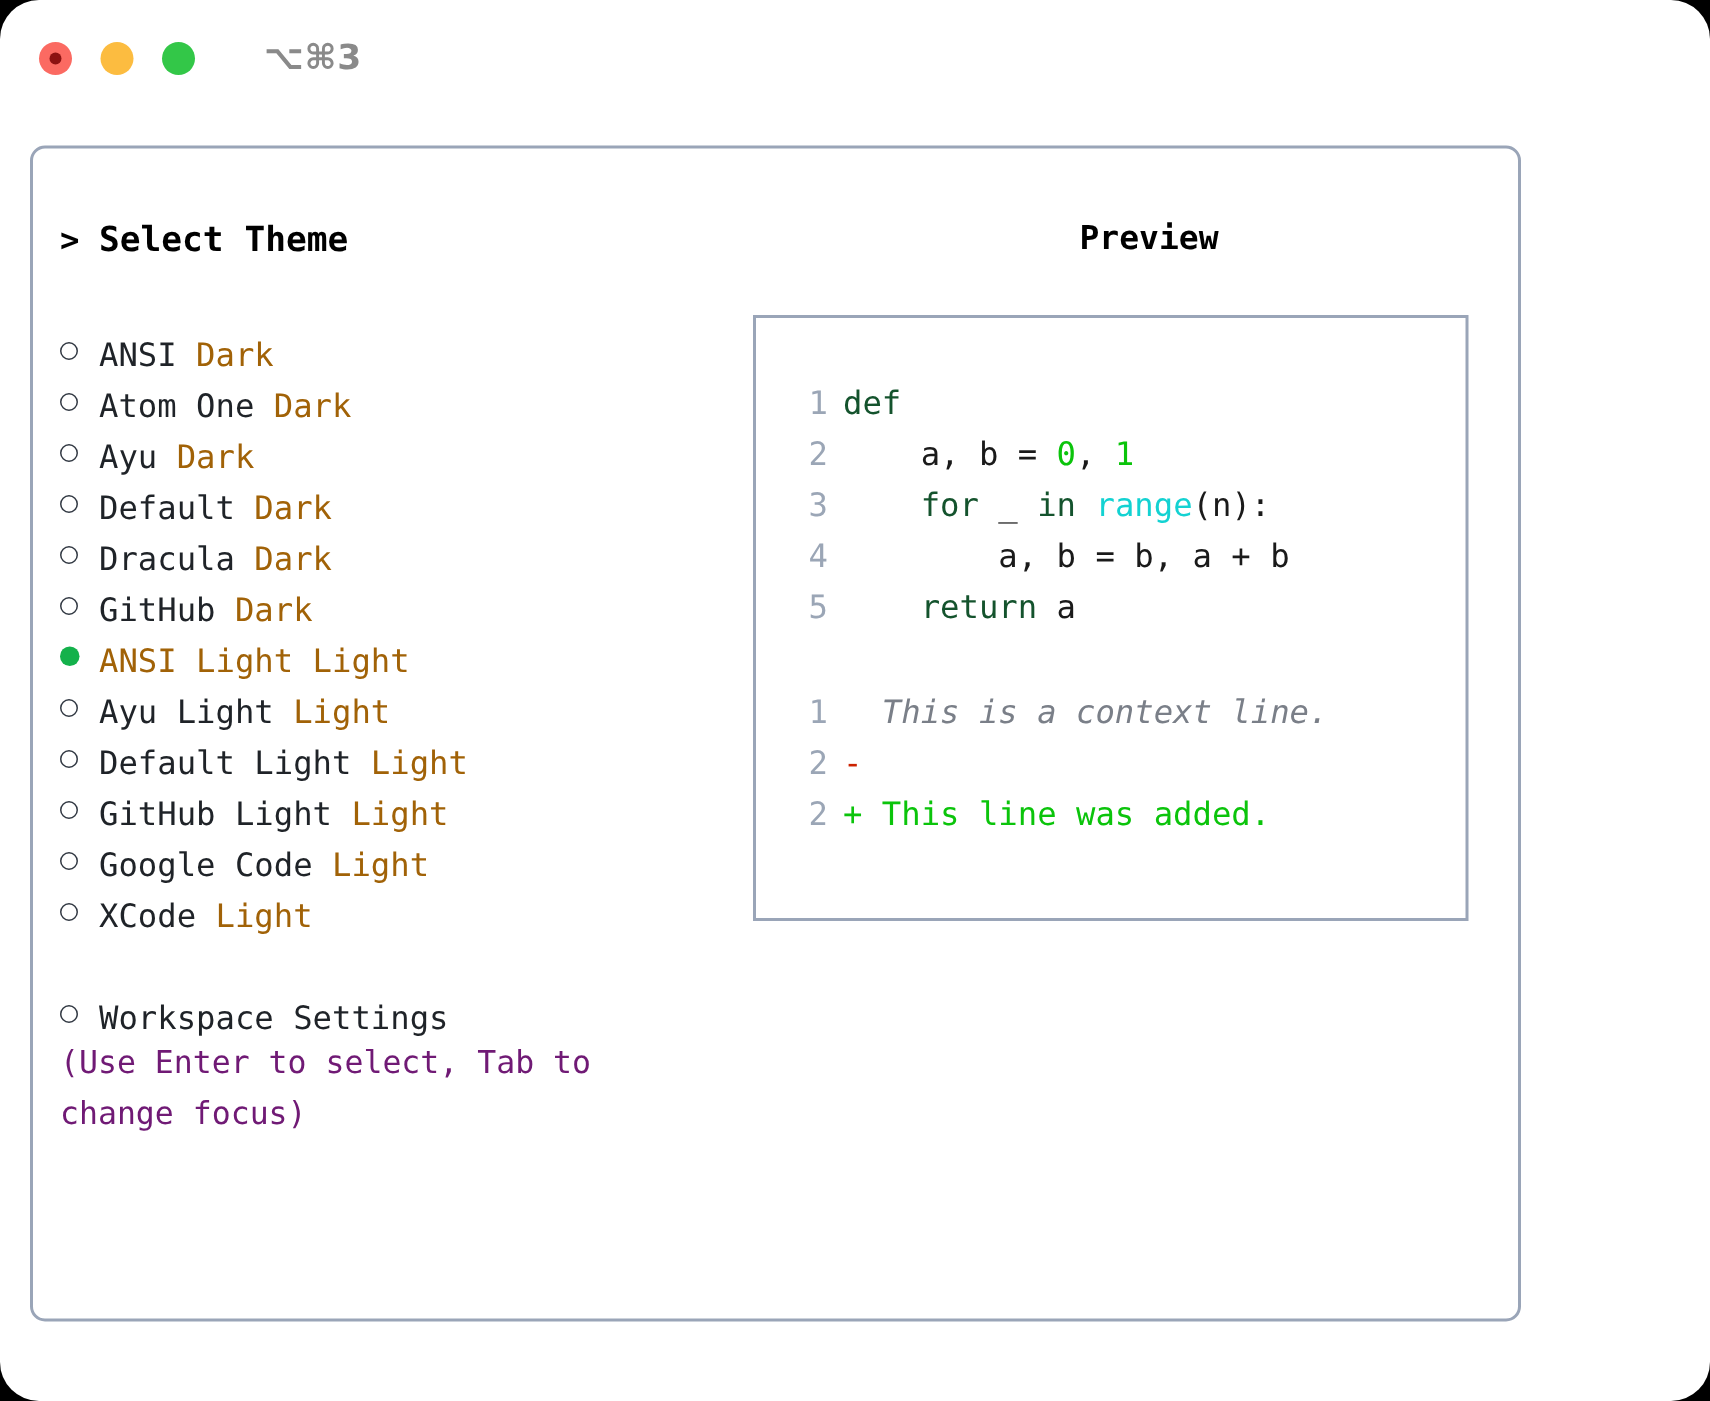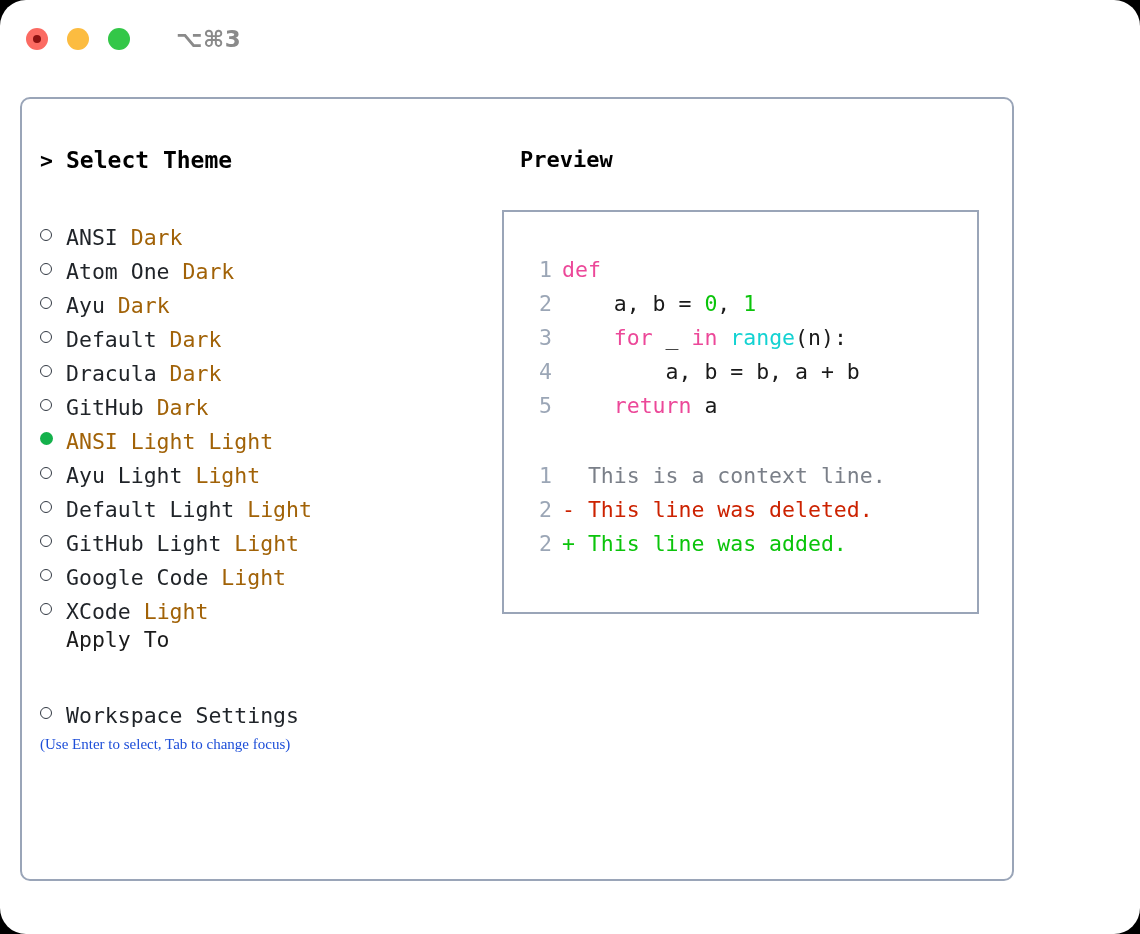--- a/index.html
+++ b/index.html
@@ -126,37 +126,37 @@
   .section-head {
     height: 36px;
     font-size: 21.5px;
     color: #1a1a1a;
   }
 
   .spacer-row { height: 34px; }
 
   #hint {
     margin-top: 30px;
-    font-size: 15px;
+    font-size: 21px;
     line-height: 34px;
-    color: #1d4ed8;
+    color: #701a75;
     width: 400px;
-    font-family: Liberation Serif, serif;
   }
 
   
   #right-pane {
     flex: 1;
     padding: 48px 0 0 0;
   }
   #preview-title {
     font-size: 22px;
     font-weight: bold;
     color: #000000;
     margin-left: 18px;
+    text-align: center;
   }
   #preview-box {
     margin-top: 38px;
     width: 477px;
     height: 404px;
     border: 2px solid #9aa5b8;
     background: #ffffff;
     padding: 45px 0 0 18px;
   }
 
@@ -167,27 +167,27 @@
     font-size: 21.5px;
     white-space: pre;
   }
   .gutter {
     width: 30px;
     flex: 0 0 30px;
     text-align: right;
     color: #9ba6b6;
     margin-right: 10px;
   }
-  .tok-kw   { color: #ec4899; text-align: right; }
+  .tok-kw   { color: #14532d; text-align: right; }
   .tok-fn   { color: #13d2d2; text-align: center; }
   .tok-num  { color: #0bc40b; }
   .tok-plain{ color: #1a1a1a; }
 
   .diff-gap { height: 36px; }
-  .diff-ctx { color: #7a7f88; }
+  .diff-ctx { color: #7a7f88; font-style: italic; }
   .diff-del { color: #cc2200; }
   .diff-add { color: #0bc40b; }
 </style>
 </head>
 <body>
 
 <div id="window">
 
   <div id="titlebar">
     <div class="lights">
@@ -219,23 +219,20 @@
             <div class="row"><span class="marker"><span class="bullet-dot"></span></span><span class="theme-name sel">ANSI Light</span><span> </span><span class="theme-kind">Light</span></div>
             <div class="row"><span class="marker"><span class="bullet-ring"></span></span><span class="theme-name">Ayu Light</span><span> </span><span class="theme-kind">Light</span></div>
             <div class="row"><span class="marker"><span class="bullet-ring"></span></span><span class="theme-name">Default Light</span><span> </span><span class="theme-kind">Light</span></div>
             <div class="row"><span class="marker"><span class="bullet-ring"></span></span><span class="theme-name">GitHub Light</span><span> </span><span class="theme-kind">Light</span></div>
             <div class="row"><span class="marker"><span class="bullet-ring"></span></span><span class="theme-name">Google Code</span><span> </span><span class="theme-kind">Light</span></div>
             <div class="row"><span class="marker"><span class="bullet-ring"></span></span><span class="theme-name">XCode</span><span> </span><span class="theme-kind">Light</span></div>
           </div>
 
         <div class="row spacer-row"></div>
 
-        <div class="row section-head">
-          <span class="marker"></span><span>Apply To</span>
-        </div>
 
         <div id="apply-to-list">
             <div class="row"><span class="marker"><span class="bullet-ring"></span></span><span class="theme-name">Workspace Settings</span></div>
           </div>
 
         <div id="hint">(Use Enter to select, Tab to change focus)</div>
       </div>
 
       <div id="right-pane">
         <div id="preview-title">Preview</div>
@@ -244,21 +241,21 @@
           <div id="code-block">
               <div class="code-line"><span class="gutter">1</span><span class="tok-kw">def</span></div>
               <div class="code-line"><span class="gutter">2</span><span class="tok-plain">    a, b = </span><span class="tok-num">0</span><span class="tok-plain">, </span><span class="tok-num">1</span></div>
               <div class="code-line"><span class="gutter">3</span><span class="tok-plain">    </span><span class="tok-kw">for</span><span class="tok-plain"> _ </span><span class="tok-kw">in</span><span class="tok-plain"> </span><span class="tok-fn">range</span><span class="tok-plain">(n):</span></div>
               <div class="code-line"><span class="gutter">4</span><span class="tok-plain">        a, b = b, a + b</span></div>
               <div class="code-line"><span class="gutter">5</span><span class="tok-plain">    </span><span class="tok-kw">return</span><span class="tok-plain"> a</span></div>
             </div>
           <div class="diff-gap"></div>
           <div id="diff-block">
               <div class="code-line"><span class="gutter">1</span><span class="diff-ctx"> </span><span> </span><span class="diff-ctx">This is a context line.</span></div>
-              <div class="code-line"><span class="gutter">2</span><span class="diff-del">-</span><span> </span><span class="diff-del">This line was deleted.</span></div>
+              <div class="code-line"><span class="gutter">2</span><span class="diff-del">-</span><span> </span></div>
               <div class="code-line"><span class="gutter">2</span><span class="diff-add">+</span><span> </span><span class="diff-add">This line was added.</span></div>
             </div>
         </div>
       </div>
 
     </div>
   </div>
 </div>
 
 </body></html>

